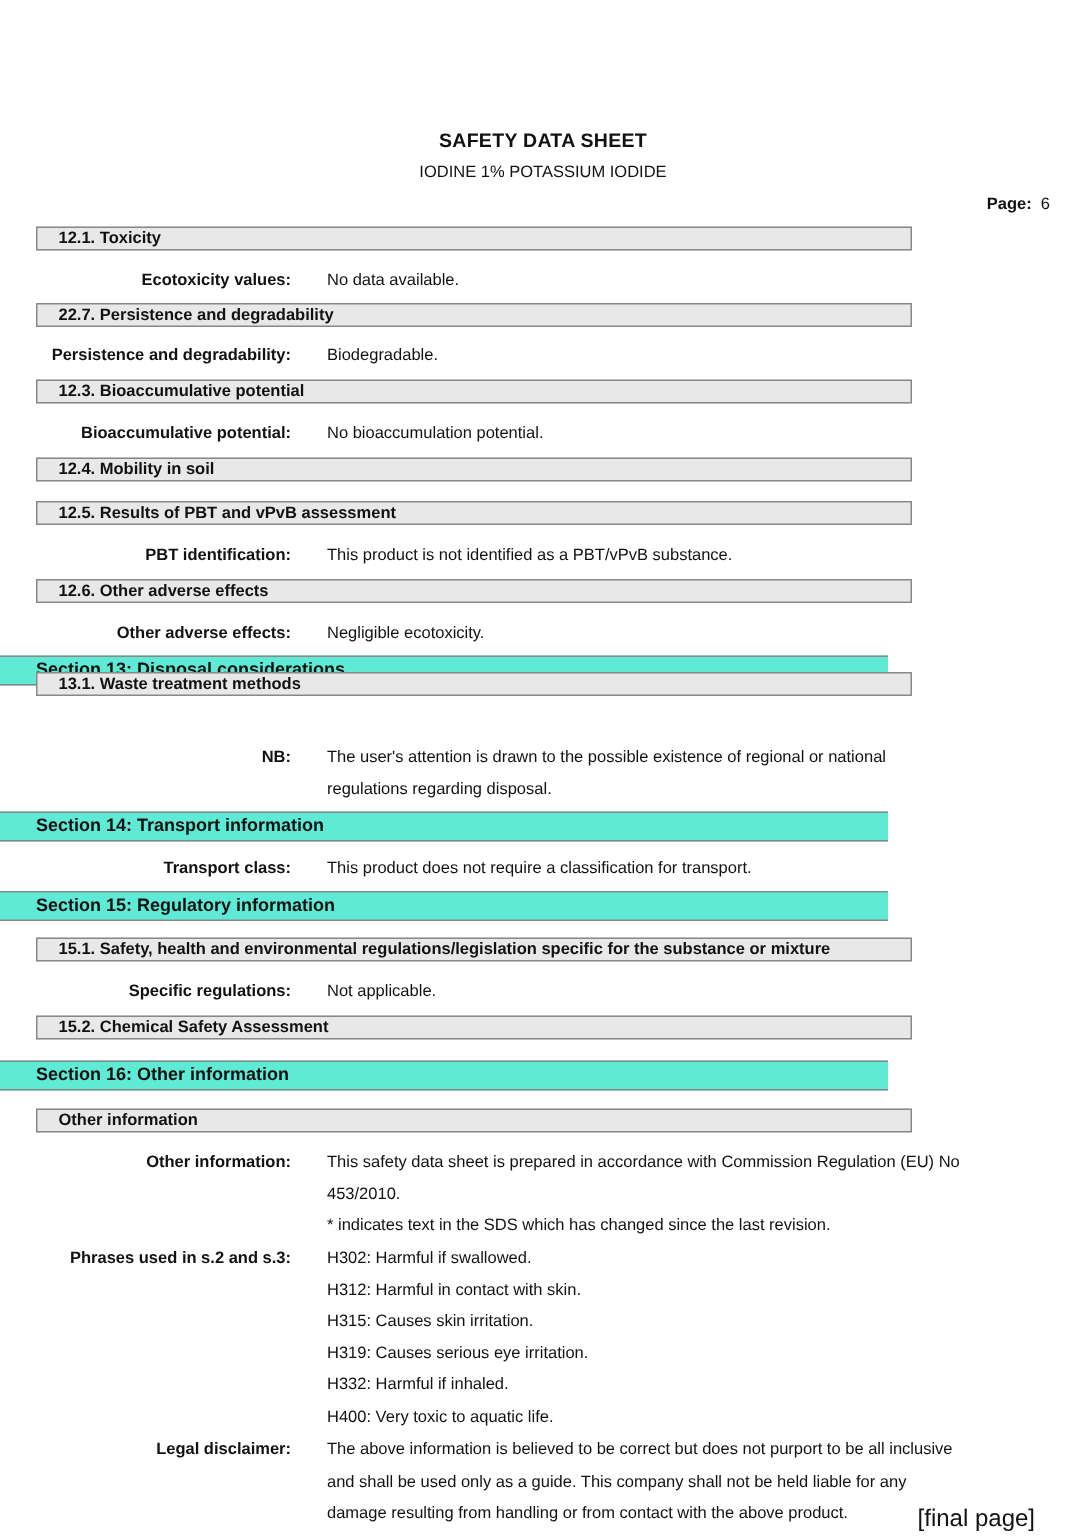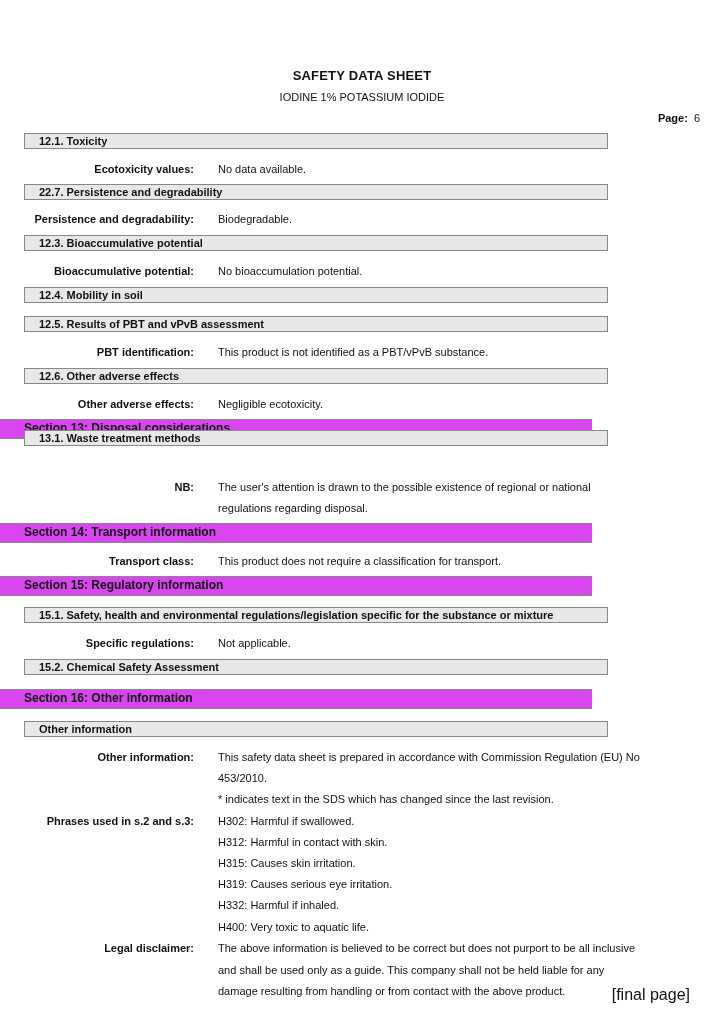--- a/index.html
+++ b/index.html
@@ -1,25 +1,25 @@
 <!DOCTYPE html>
 <html><head>
 <meta charset="utf-8">
 <style>
   html, body { margin: 0; padding: 0; background: #ffffff; }
   body { width: 724px; height: 1024px; position: relative; overflow: hidden;
          font-family: "Liberation Sans", sans-serif; color: #111; }
-  .abs { position: absolute; }
+  .abs { position: absolute; margin-top: 18px; }
   .title { left: 0; width: 724px; top: 68px; text-align: center; font-weight: bold; font-size: 13px; letter-spacing: 0.2px; }
   .subtitle { left: 0; width: 724px; top: 91px; text-align: center; font-size: 11px; }
   .page { right: 24px; top: 112px; font-size: 11px; padding-left: 44px; }
   .page b { font-weight: bold; margin-right: 6px; }
   .sub { left: 24px; width: 584px; height: 16px; background: #e8e8e8; border: 1px solid #888;
          box-sizing: border-box; font-size: 11px; font-weight: bold; padding-left: 14px; line-height: 14px; }
-  .sec { left: 0; width: 592px; height: 20px; background: #d946ef; border-top: 1.5px solid #888; border-bottom: 1.5px solid #888;
+  .sec { left: 0; width: 592px; height: 20px; background: #5eead4; border-top: 1.5px solid #888; border-bottom: 1.5px solid #888;
          box-sizing: border-box; font-size: 12px; font-weight: bold; padding-left: 24px; line-height: 17px; }
   .lbl { right: 530px; font-size: 11px; font-weight: bold; text-align: right; white-space: nowrap; }
   .val { left: 218px; font-size: 11px; white-space: nowrap; }
   .final { right: 34px; font-size: 16px; }
 </style>
 </head>
 <body>
 
 <div class="abs title">SAFETY DATA SHEET</div>
 <div class="abs subtitle">IODINE 1% POTASSIUM IODIDE</div>

